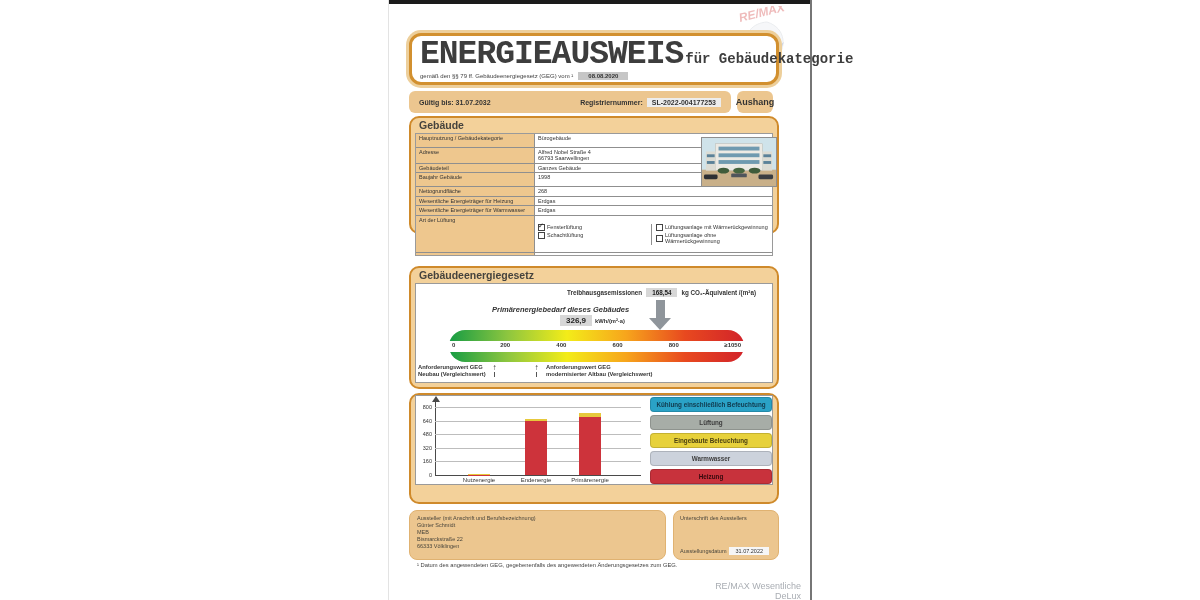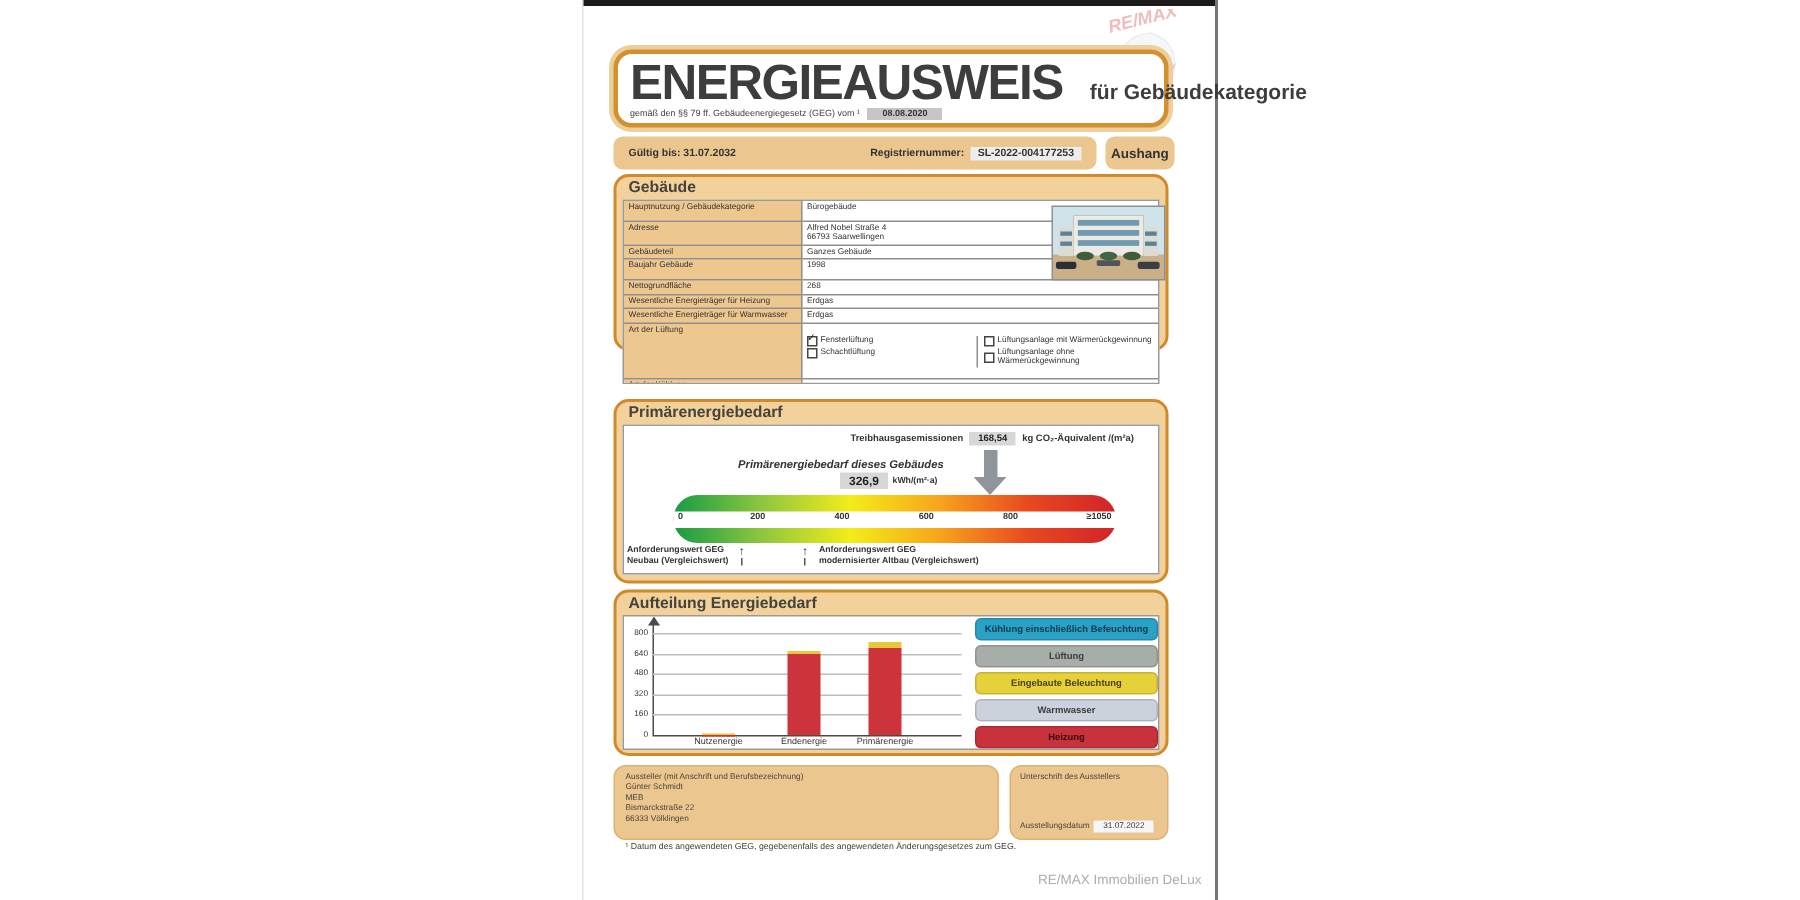--- a/index.html
+++ b/index.html
@@ -7,33 +7,33 @@
   .canvas{position:relative;width:1200px;height:600px;background:#ffffff;}
   .page{position:absolute;left:388px;top:0;width:424px;height:600px;background:#ffffff;
         box-sizing:border-box;border-right:2px solid #767676;border-left:1px solid #e3e3e3;}
   .scan-topbar{position:absolute;left:0;top:0;width:100%;height:4px;background:#1b1b1b;}
   .balloon{position:absolute;left:345px;top:6px;width:66px;height:64px;opacity:.35;}
 
   
   .header-box{position:absolute;left:20px;top:33px;width:370px;height:52px;background:#fff;
       border:3px solid #d2902f;border-radius:12px;box-shadow:0 0 0 3px #edcf9b;box-sizing:border-box;
       padding:2px 8px;}
-  .title-row{display:flex;align-items:baseline;gap:18px;}
+  .title-row{display:flex;align-items:baseline;gap:2px;font-family:Liberation Mono, monospace;}
   .big-title{font-size:33px;font-weight:800;letter-spacing:-1px;color:#3d3d3d;line-height:34px;white-space:nowrap;}
   .sub-title{font-size:14px;font-weight:800;color:#3d3d3d;white-space:nowrap;}
   .law-line{display:flex;align-items:center;gap:5px;font-size:6px;color:#3f3f3f;margin-top:0px;}
   .law-date{background:#c6c6c6;padding:1px 10px;font-weight:bold;color:#333;}
 
   
   .validity{position:absolute;left:20px;top:91px;width:322px;height:22px;background:#ecc democratic;
       background:#ecc68f;border-radius:6px;box-sizing:border-box;display:flex;align-items:center;
       justify-content:space-between;padding:0 10px;font-size:7px;font-weight:bold;color:#333;}
   .reg-group{display:flex;align-items:center;gap:4px;}
   .reg-value{background:#ededed;padding:1px 5px;}
-  .aushang{position:absolute;left:348px;top:91px;width:46px;height:22px;background:#ecc68f;border-radius:6px;
+  .aushang{position:absolute;left:348px;top:91px;width:36px;height:22px;background:#ecc68f;border-radius:6px;
       display:flex;align-items:center;justify-content:center;font-size:9px;font-weight:bold;color:#333;}
 
   
   .section{position:absolute;left:20px;width:370px;box-sizing:border-box;background:#f3d19a;
       border:2px solid #cf8a2b;border-radius:10px;padding:0 4px 4px 4px;}
   .section-title{font-size:10.5px;font-weight:bold;color:#45433d;padding:1px 2px 1px 4px;height:13px;line-height:13px;}
   .section-body{position:relative;background:#fff;border:1px solid #9a9a9a;box-sizing:border-box;overflow:hidden;}
 
   
   table.gtab{width:100%;border-collapse:collapse;table-layout:fixed;}
@@ -210,21 +210,21 @@
       <rect x="63" y="24" width="8" height="3" fill="#5b8299"></rect>
       <ellipse cx="22" cy="34" rx="6" ry="3" fill="#3f5c3b"></ellipse>
       <ellipse cx="38" cy="34" rx="6" ry="3" fill="#46653f"></ellipse>
       <ellipse cx="54" cy="34" rx="6" ry="3" fill="#3f5c3b"></ellipse>
       <rect x="2" y="38" width="14" height="5" rx="1.5" fill="#2d2f33"></rect>
       <rect x="58" y="38" width="15" height="5" rx="1.5" fill="#3a3d42"></rect>
       <rect x="30" y="37" width="16" height="4" rx="1" fill="#50555c"></rect>
     </svg>
 
     <div class="section" style="top:266px;height:123px;">
-      <div class="section-title">Primärenergiebedarf</div>
+      <div class="section-title">Gebäudeenergiegesetz</div>
       <div class="section-body" style="height:100px;">
         <div class="emis-line">
           <span>Treibhausgasemissionen</span>
           <span class="gray-box">168,54</span>
           <span>kg CO₂-Äquivalent /(m²a)</span>
         </div>
         <div class="pdg-title">Primärenergiebedarf dieses Gebäudes</div>
         <div class="pdg-value">
           <span class="gray-box">326,9</span>
           <span>kWh/(m²·a)</span>
@@ -256,21 +256,20 @@
           <div>Neubau (Vergleichswert)</div>
         </div>
         <div class="m-label" style="left:130px;">
           <div>Anforderungswert GEG</div>
           <div>modernisierter Altbau (Vergleichswert)</div>
         </div>
       </div>
     </div>
 
     <div class="section" style="top:393px;height:111px;">
-      <div class="section-title">Aufteilung Energiebedarf</div>
       <div class="section-body" style="height:90px;">
         <div class="chart" id="chart">
           <div class="axis-arrow"></div>
           <div class="axis-y"></div>
           <div class="axis-x"></div>
         <div class="ytick" style="top: 76px;">0</div>
             <div class="gridline" style="top: 65.4px;"></div>
             <div class="ytick" style="top: 62.4px;">160</div>
             <div class="gridline" style="top: 51.8px;"></div>
             <div class="ytick" style="top: 48.8px;">320</div>
@@ -315,15 +314,15 @@
     </div>
     <div class="aus-right">
       <div>Unterschrift des Ausstellers</div>
       <div class="aus-date-row">
         <span>Ausstellungsdatum</span>
         <span class="white-box">31.07.2022</span>
       </div>
     </div>
 
     <div class="footnote">¹ Datum des angewendeten GEG, gegebenenfalls des angewendeten Änderungsgesetzes zum GEG.</div>
-    <div class="wm-bottom">RE/MAX Immobilien DeLux</div>
+    <div class="wm-bottom">RE/MAX Wesentliche DeLux</div>
   </div>
 </div>
 
 </body></html>

